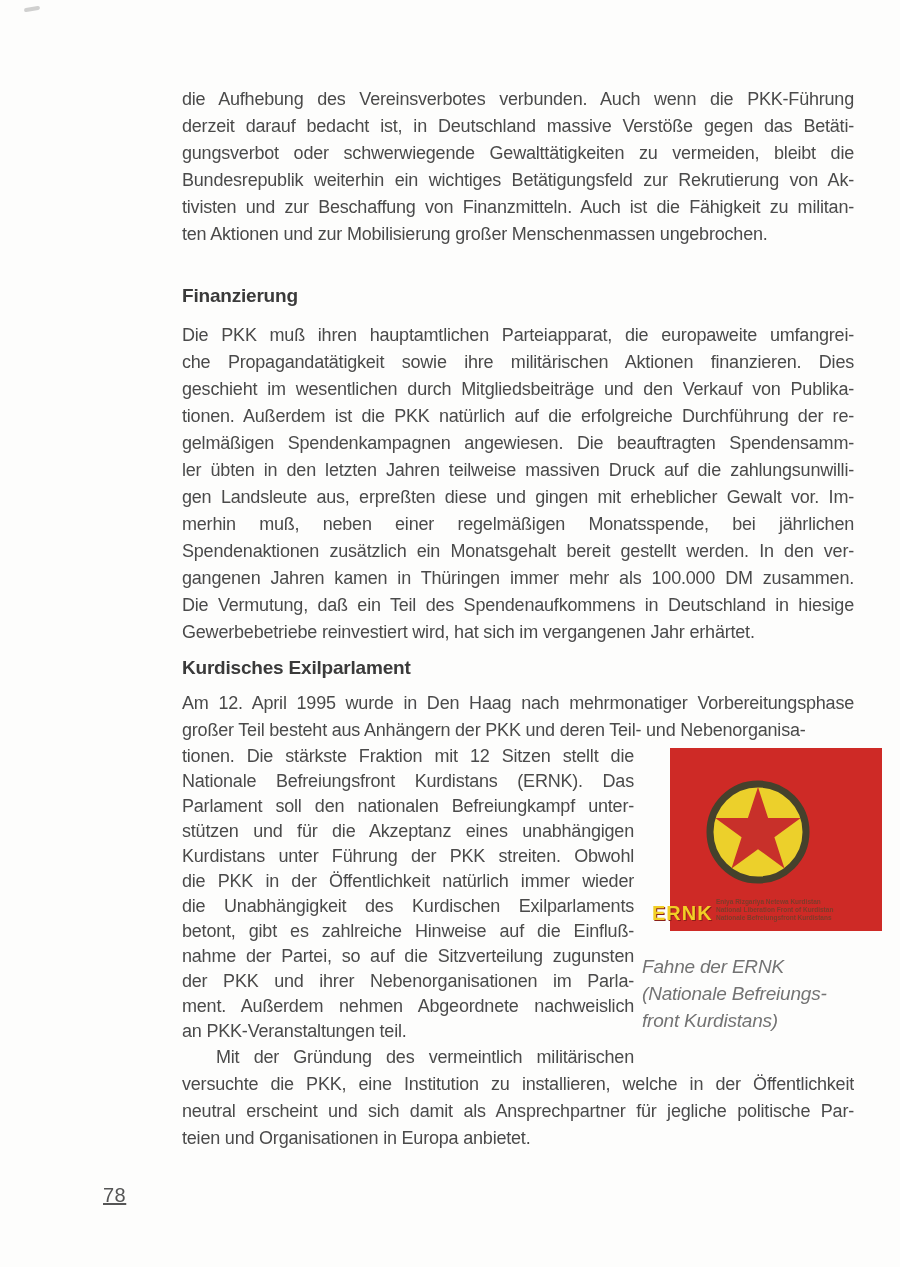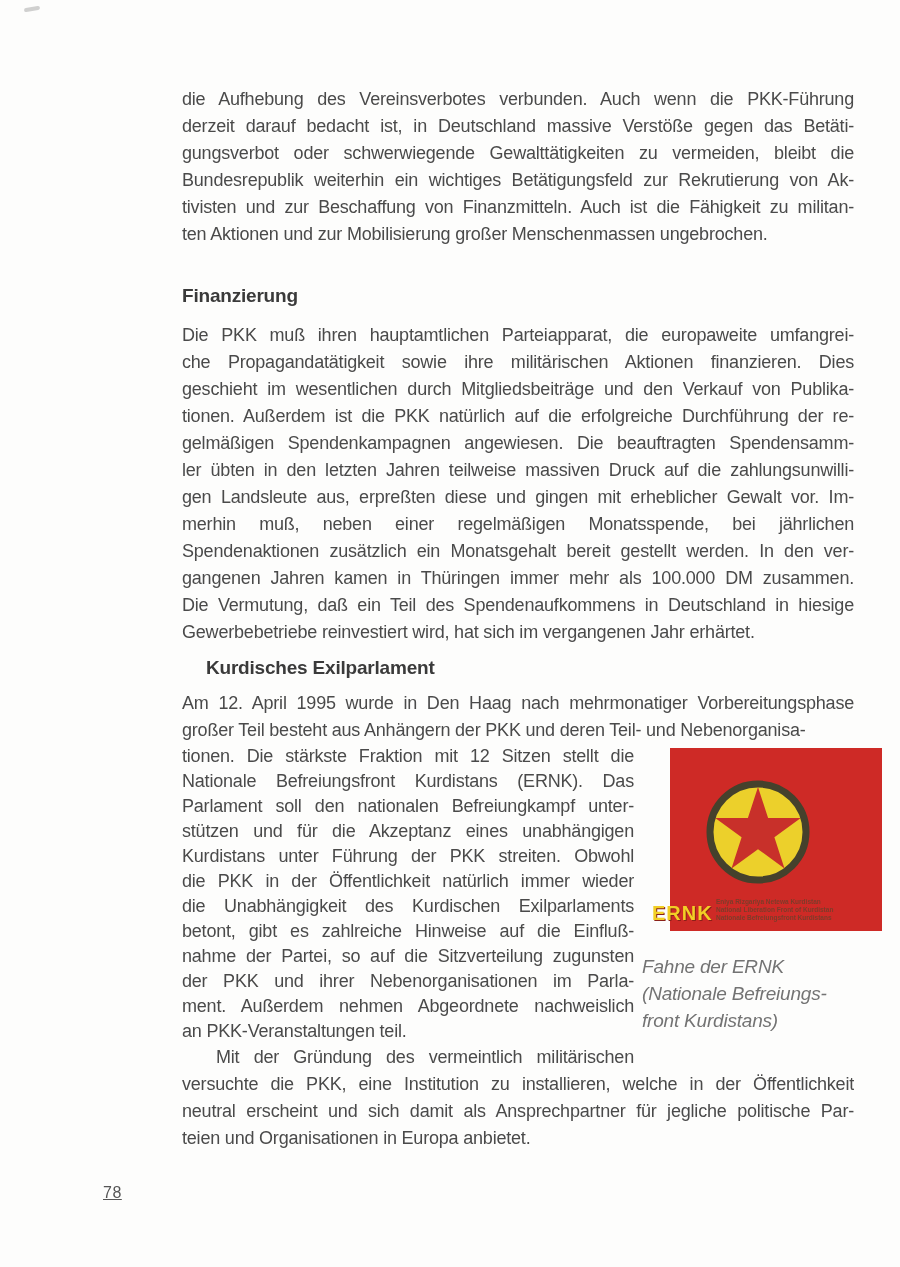--- a/index.html
+++ b/index.html
@@ -26,21 +26,21 @@
     height:27px;line-height:27px;overflow:hidden;
     text-align:justify;text-align-last:justify;
     white-space:normal;
   }
   .jline.last{text-align-last:left;}
   .heading{
     font-weight:bold;color:#3a3a3a;font-size:19px;
     height:28px;line-height:28px;
   }
   .h1{margin-top:34px;}
-  .h2{margin-top:8px;margin-left:24px;}
+  .h2{margin-top:8px;}
   .para2{margin-top:12px;}
   .para3{margin-top:8px;}
   .wrapsec{margin-top:0;}
   .wrapsec .jline{height:25px;line-height:25px;}
   .closing .jline:first-child{text-indent:34px;}
   .figure{
     float:right;width:212px;margin:4px 0 12px 8px;
   }
   .flag{
     position:relative;width:212px;height:183px;padding-left:28px;
@@ -55,21 +55,21 @@
     position:absolute;left:74px;bottom:9px;width:134px;
     font-size:6.5px;line-height:8px;font-weight:bold;
     color:#7c3c2a;letter-spacing:0;
   }
   .caption{
     margin-top:22px;font-style:italic;font-size:19px;color:#737373;
   }
   .caption div{height:27px;line-height:27px;}
   .page-number{
     position:absolute;left:103px;top:1184px;
-    font-size:16px;color:#555;letter-spacing:0.5px;text-decoration:underline;
+    font-size:20px;color:#555;letter-spacing:0.5px;text-decoration:underline;
   }
 </style>
 </head>
 <body>
 
 <div class="page">
 
   <div class="smudge"></div>
 
   <div class="textblock">

